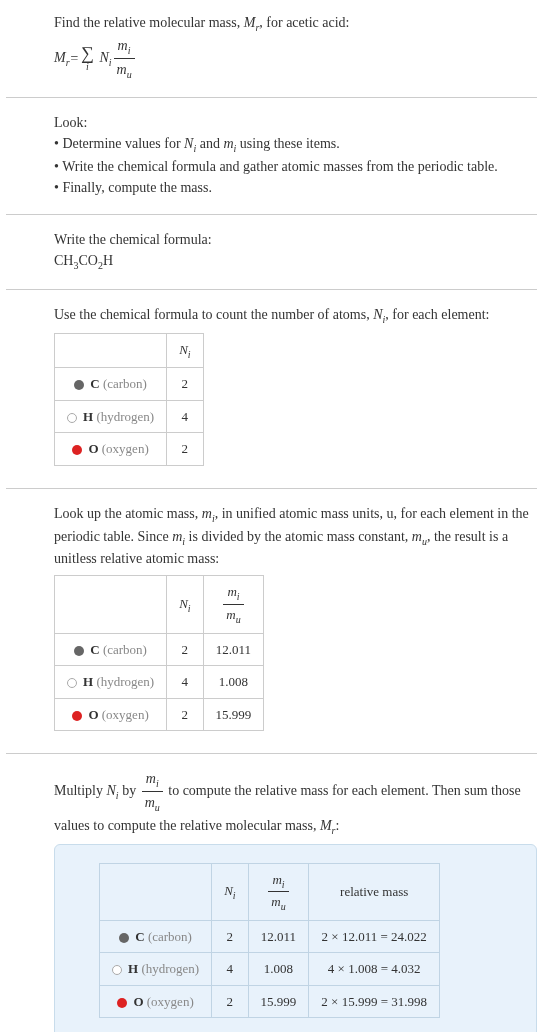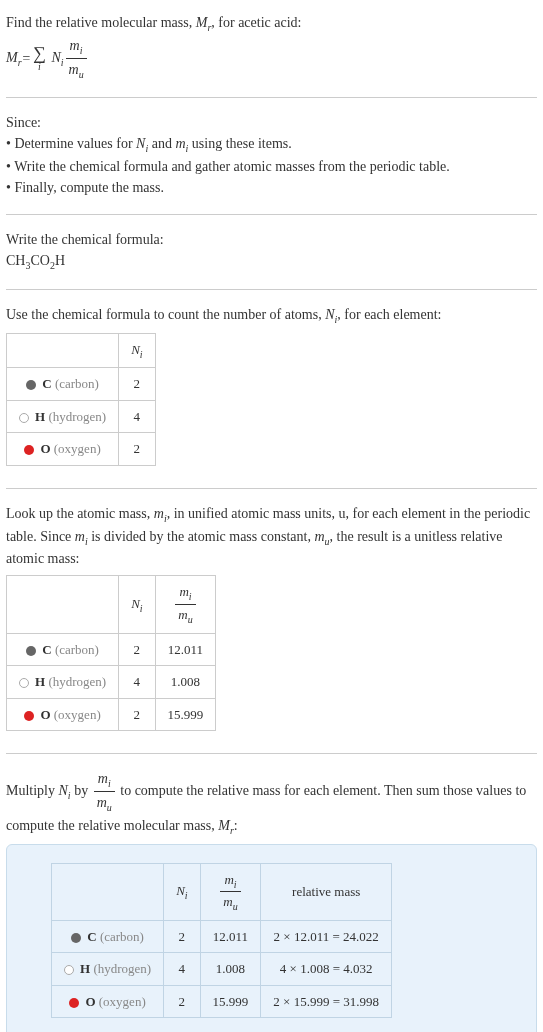--- a/index.html
+++ b/index.html
@@ -5,21 +5,21 @@
 * { margin: 0; padding: 0; box-sizing: border-box; }
 body {
   font-family: Georgia, 'Times New Roman', serif;
   background: #fff;
   color: #333;
   width: 543px;
   padding: 8px 6px;
   font-size: 14px;
   line-height: 1.5;
 }
-.section { padding: 4px 0 10px 0; }
+.section { padding: 4px 0 10px 0; margin-left: 48px; }
 hr { border: none; border-top: 1px solid #ccc; margin: 6px 0 10px 0; }
 .formula-line { display: flex; align-items: center; font-style: italic; text-align: right; }
 .frac { display: inline-flex; flex-direction: column; align-items: center; vertical-align: middle; margin: 0 2px; }
 .frac .num { padding: 0 3px; }
 .frac .den { border-top: 1px solid #333; padding: 0 3px; }
 .sum-sym { display: inline-flex; flex-direction: column; align-items: center; vertical-align: middle; margin: 0 2px; }
 .sum-main { font-size: 18px; line-height: 1; }
 .sum-sub { font-size: 10px; line-height: 1; }
 .sub-i { font-style: italic; }
 .chem-sub { font-size: 10px; vertical-align: sub; }
@@ -61,21 +61,21 @@
     <span class="frac">
       <span class="num"><span>m</span><span class="chem-sub sub-i">i</span></span>
       <span class="den"><span>m</span><span class="chem-sub">u</span></span>
     </span>
   </div>
 </div>
 
 <hr>
 
 <div class="section">
-  <div>Since:</div>
+  <div>Look:</div>
   <div>
     <span>• Determine values for </span><i><span>N</span><span class="chem-sub sub-i">i</span></i><span> and </span><i><span>m</span><span class="chem-sub sub-i">i</span></i><span> using these items.</span>
   </div>
   <div>• Write the chemical formula and gather atomic masses from the periodic table.</div>
   <div>• Finally, compute the mass.</div>
 </div>
 
 <hr>
 
 <div class="section">

